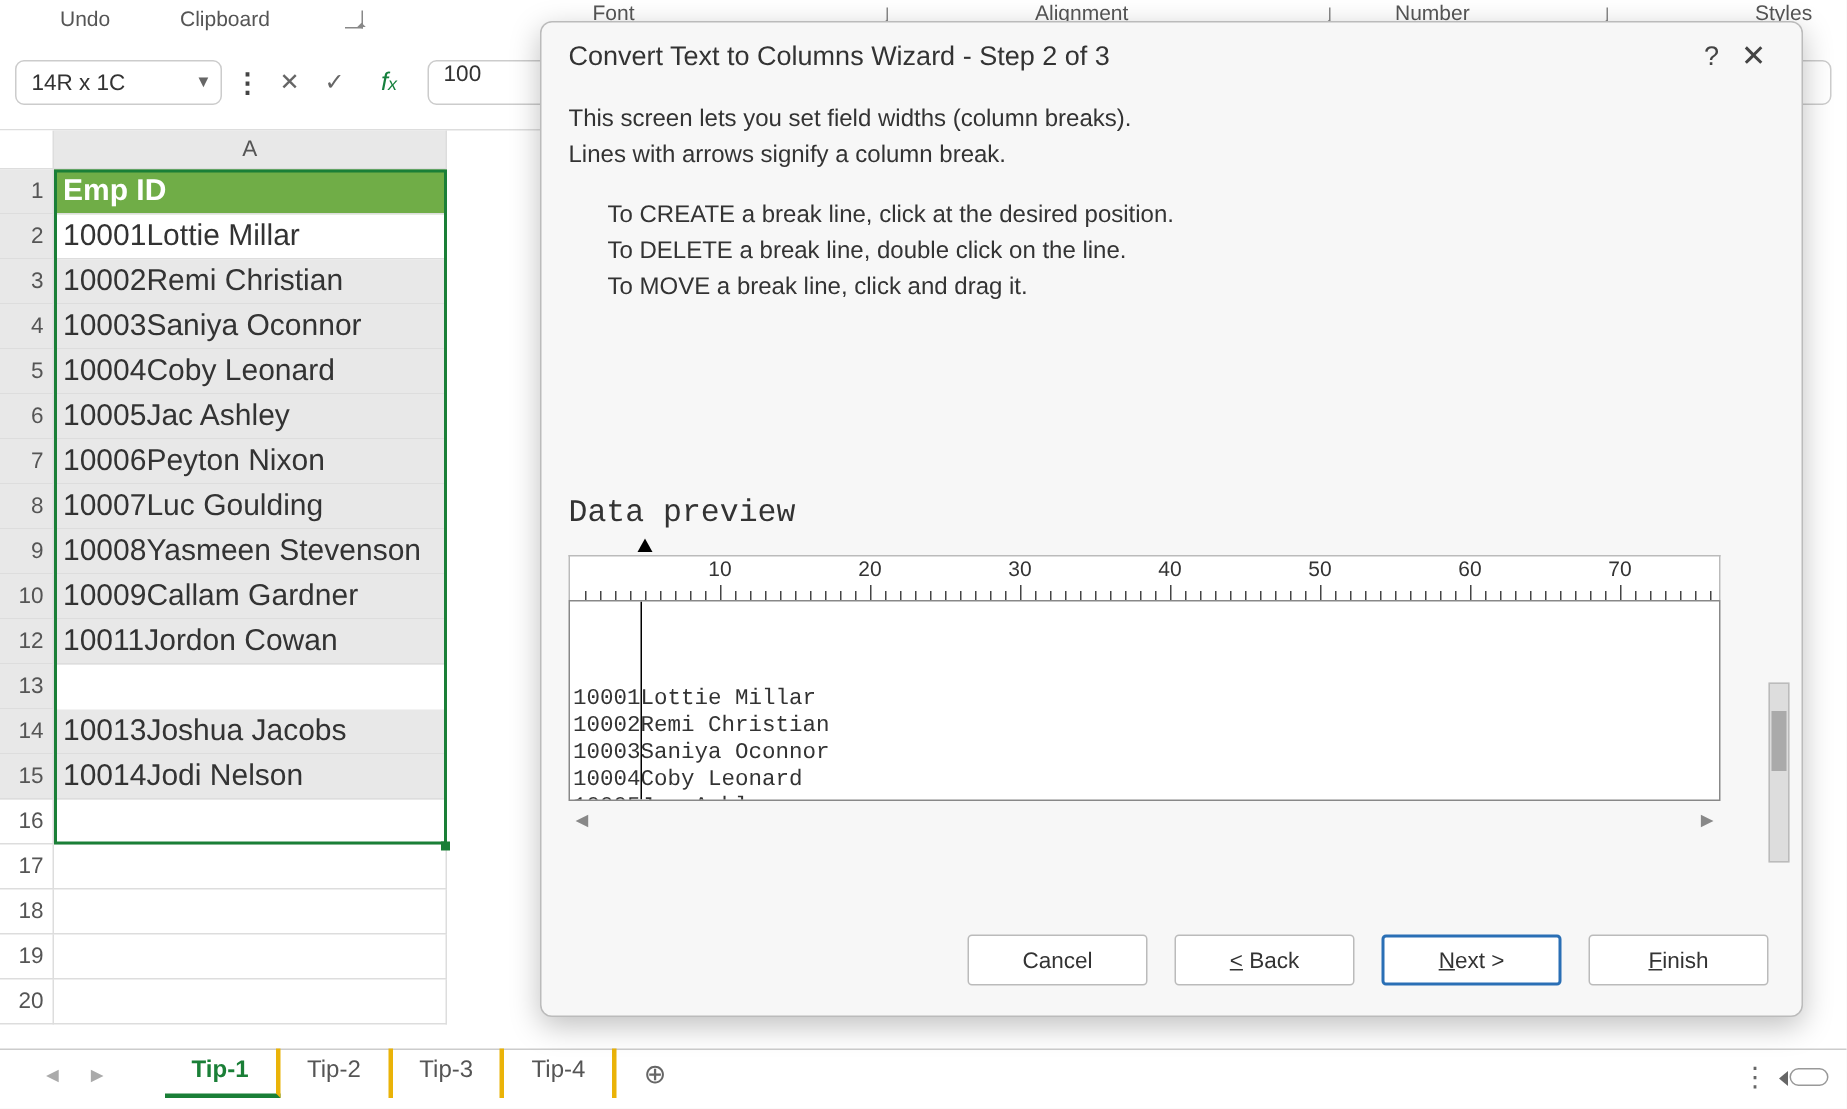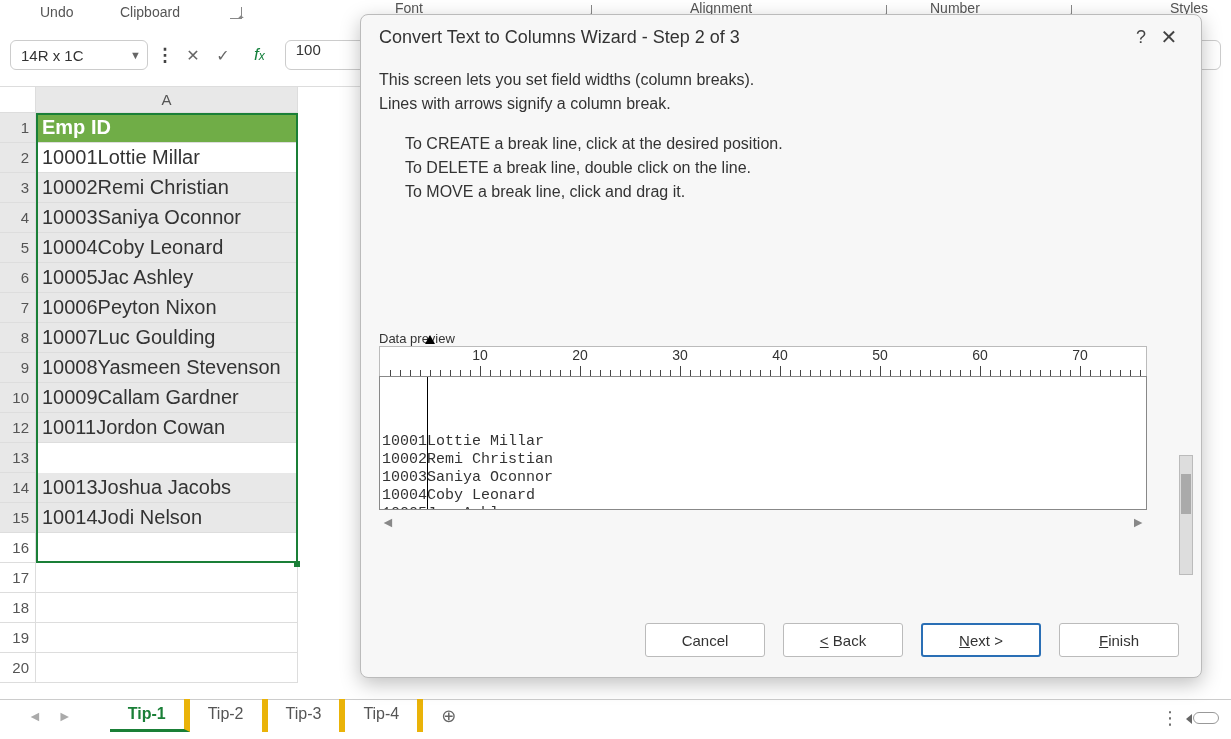--- a/index.html
+++ b/index.html
@@ -93,21 +93,21 @@
   }
 
   
   .sheet-bar {
     position:absolute; bottom:8px; left:0; right:0; height:32px;
     display:flex; align-items:center; border-top:1px solid #ccc;
     padding-left:20px;
   }
   .nav-arrow { color:#aaa; padding:0 8px; font-size:14px;}
   .tab {
-    padding:6px 18px; font-size:16px; color:#555; border-right:6px solid #eab308;
+    padding:6px 18px; font-size:16px; color:#555; border-right:3px solid #eab308;
     cursor:pointer;
   }
   .tab.active { color:#1a7f37; font-weight:600; border-bottom:3px solid #1a7f37;}
   .tab.add { color:#666; font-size:18px; border:none;}
   .bottom-right {
     position:absolute; right:12px; bottom:10px; display:flex; gap:14px;
     align-items:center; color:#666;
   }
   .dots-icon { font-size:18px;}
   .mini-scroll {
@@ -127,21 +127,21 @@
   }
   .dlg-title .sp { flex:1;}
   .dlg-help, .dlg-close { width:28px; text-align:center; font-size:18px; color:#444; cursor:pointer;}
   .dlg-close { font-size:20px;}
   .dlg-body { padding:12px 18px 0 18px; flex:1; }
   .intro1 { font-size:16px; margin-bottom:6px;}
   .intro2 { font-size:16px; margin-bottom:22px;}
   .instr { font-size:16px; margin-left:26px; margin-bottom:6px;}
 
   .preview-group { margin-top:130px; }
-  .preview-label { font-size:13px; margin-bottom:0;}
+  .preview-label { font-size:21px; margin-bottom:16px;font-family:Liberation Mono, monospace;}
   .ruler {
     position:relative; height:30px; border:1px solid #bbb; border-bottom:none;
     background:#fff; width:768px; margin-left:0;
   }
   .tick { position:absolute; bottom:0; width:1px; height:6px; background:#444;}
   .tick.big{ height:10px;}
   .tick-label{ position:absolute; top:0; font-size:14px; color:#333; transform:translateX(-50%);}
   .preview-box {
     width:768px; height:134px; border:1px solid #888; background:#fff;
     font-family:"Courier New", monospace; font-size:15px; padding:2px 2px;

